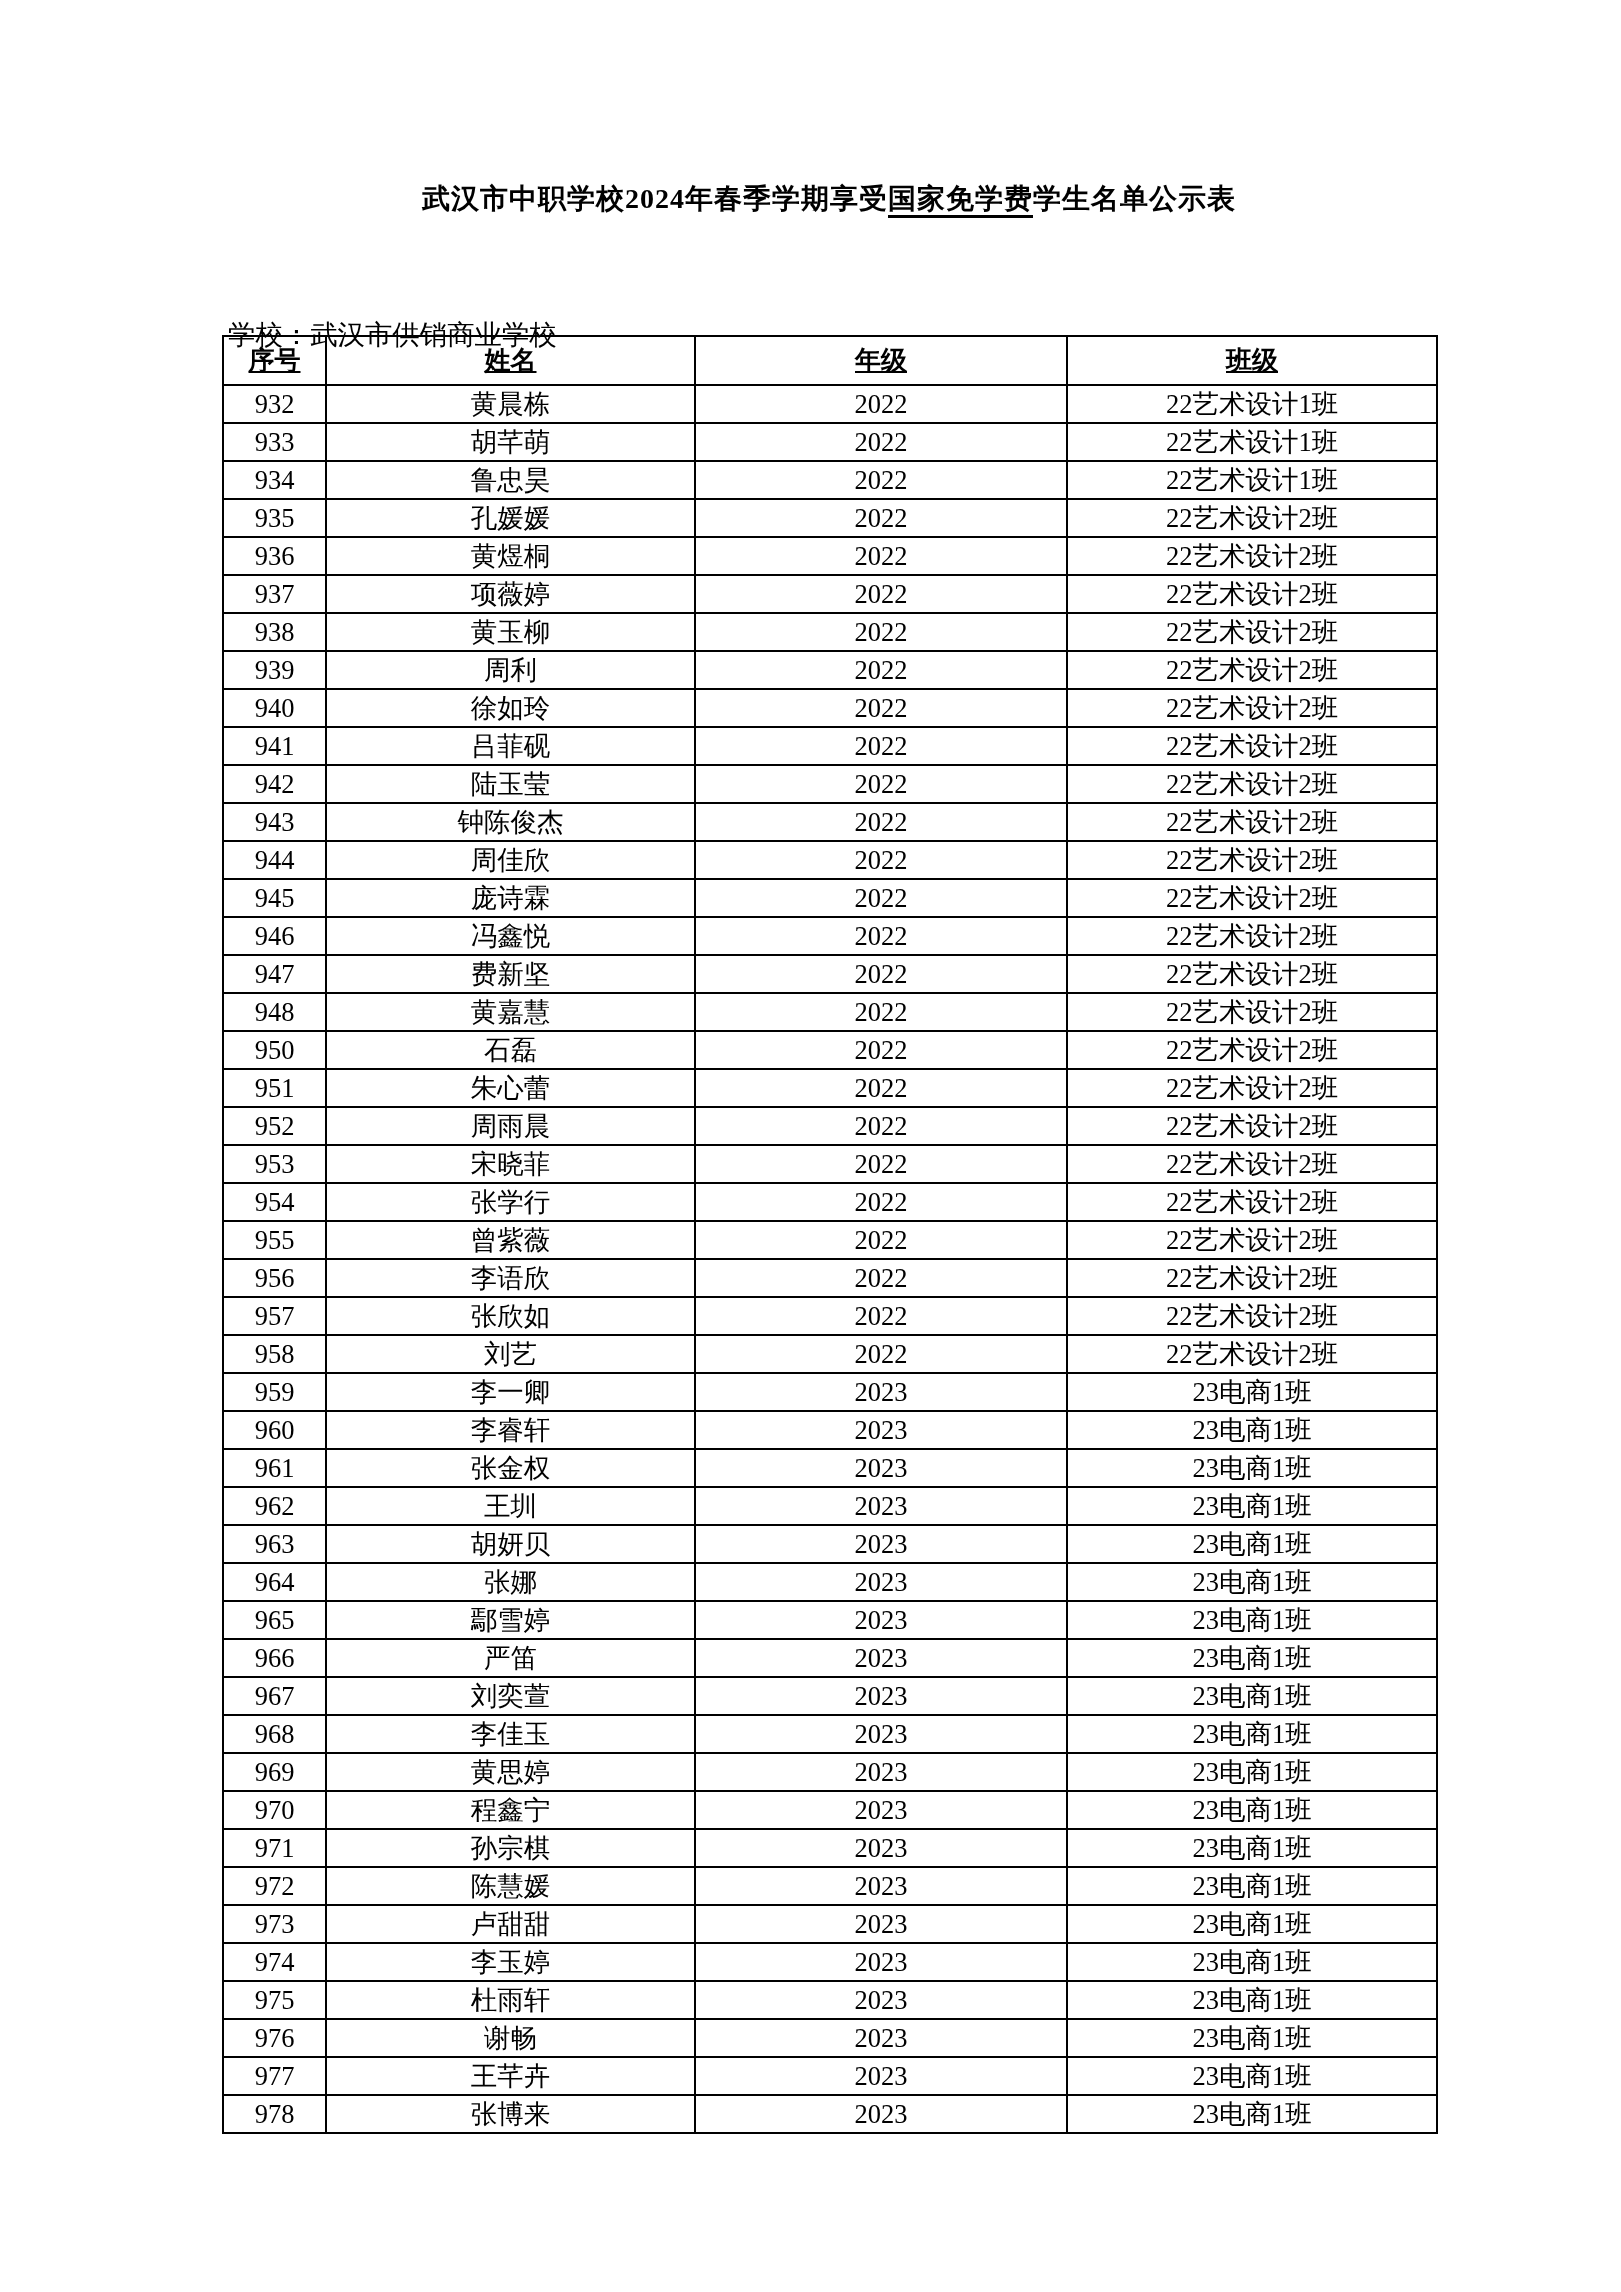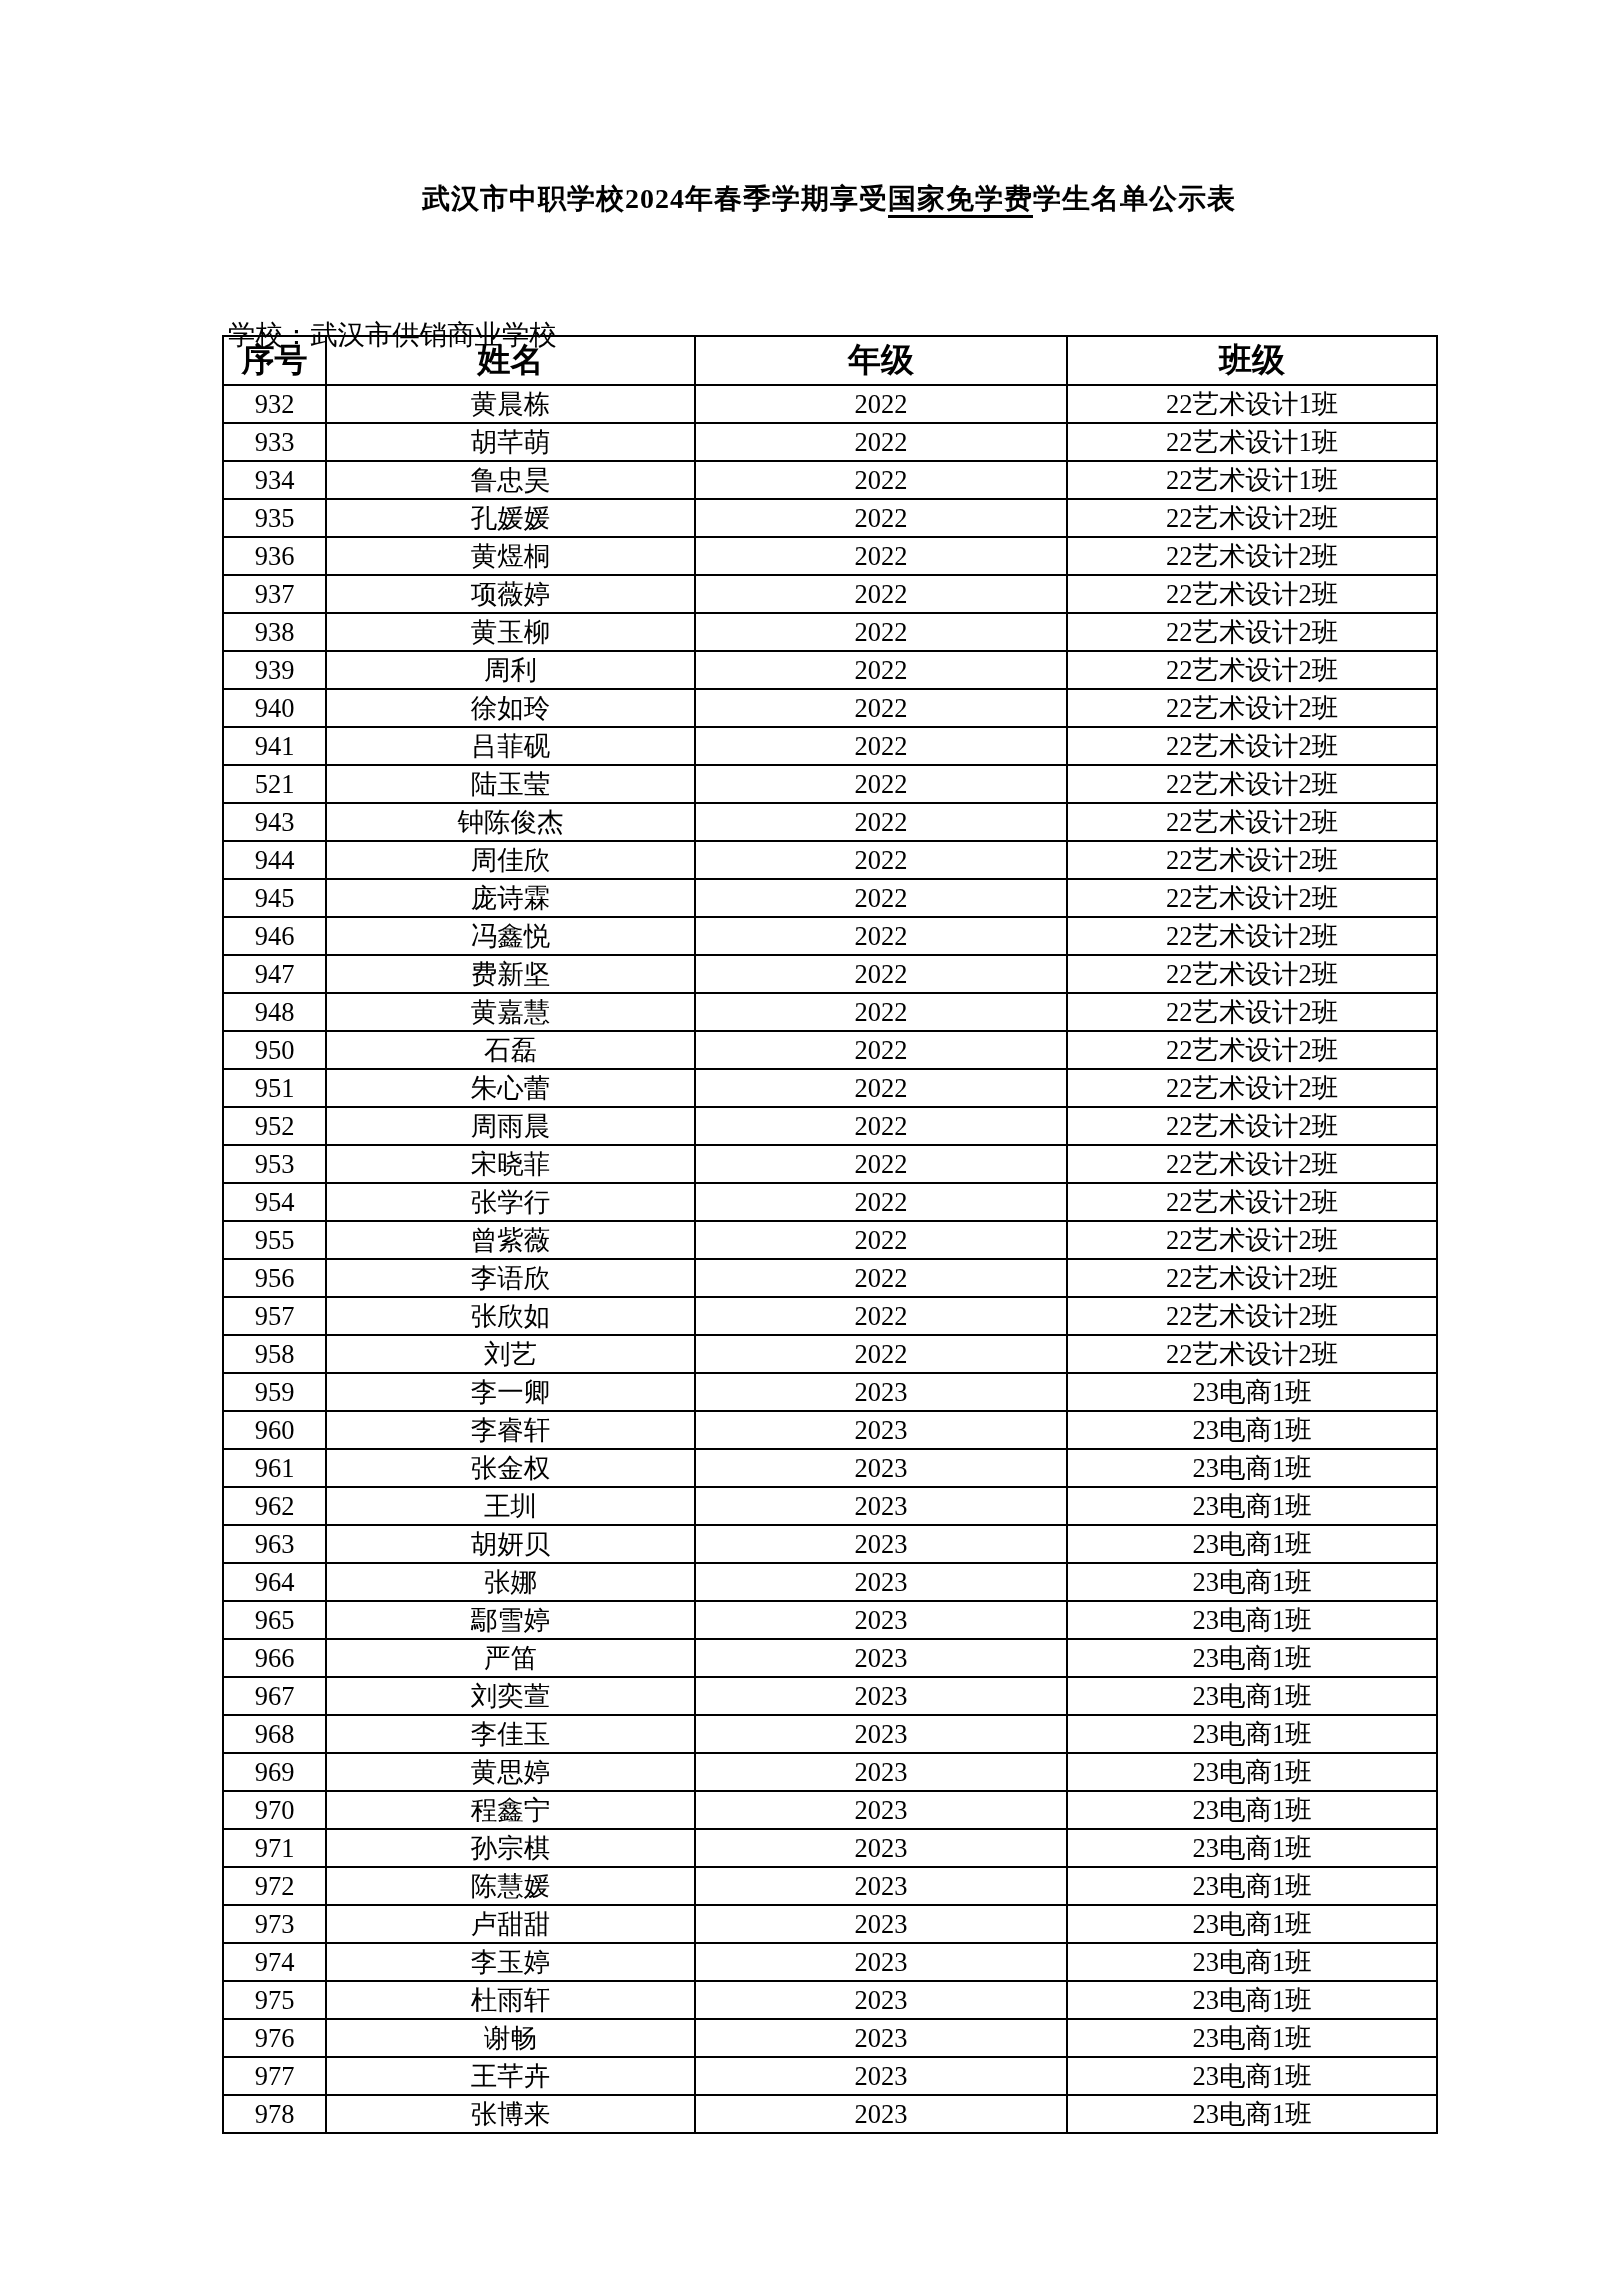--- a/index.html
+++ b/index.html
@@ -58,22 +58,23 @@
   table.roster th, table.roster td {
     border: 2.9px solid #000000;
     text-align: center;
     vertical-align: middle;
     padding: 0;
     overflow: hidden;
     white-space: nowrap;
   }
   table.roster thead tr { height: 49px; }
   table.roster th {
-    font-size: 33px;
+    font-size: 26px;
     font-weight: bold;
+    text-decoration: underline;
   }
   table.roster tbody tr { height: 37px; padding-left: 24px; }
   table.roster td {
     font-size: 26.5px;
     font-weight: normal;
   }
 </style>
 </head>
 <body>
 
@@ -155,21 +156,21 @@
           <td>2022</td>
           <td>22艺术设计2班</td>
         </tr>
         <tr>
           <td>941</td>
           <td>吕菲砚</td>
           <td>2022</td>
           <td>22艺术设计2班</td>
         </tr>
         <tr>
-          <td>521</td>
+          <td>942</td>
           <td>陆玉莹</td>
           <td>2022</td>
           <td>22艺术设计2班</td>
         </tr>
         <tr>
           <td>943</td>
           <td>钟陈俊杰</td>
           <td>2022</td>
           <td>22艺术设计2班</td>
         </tr>

